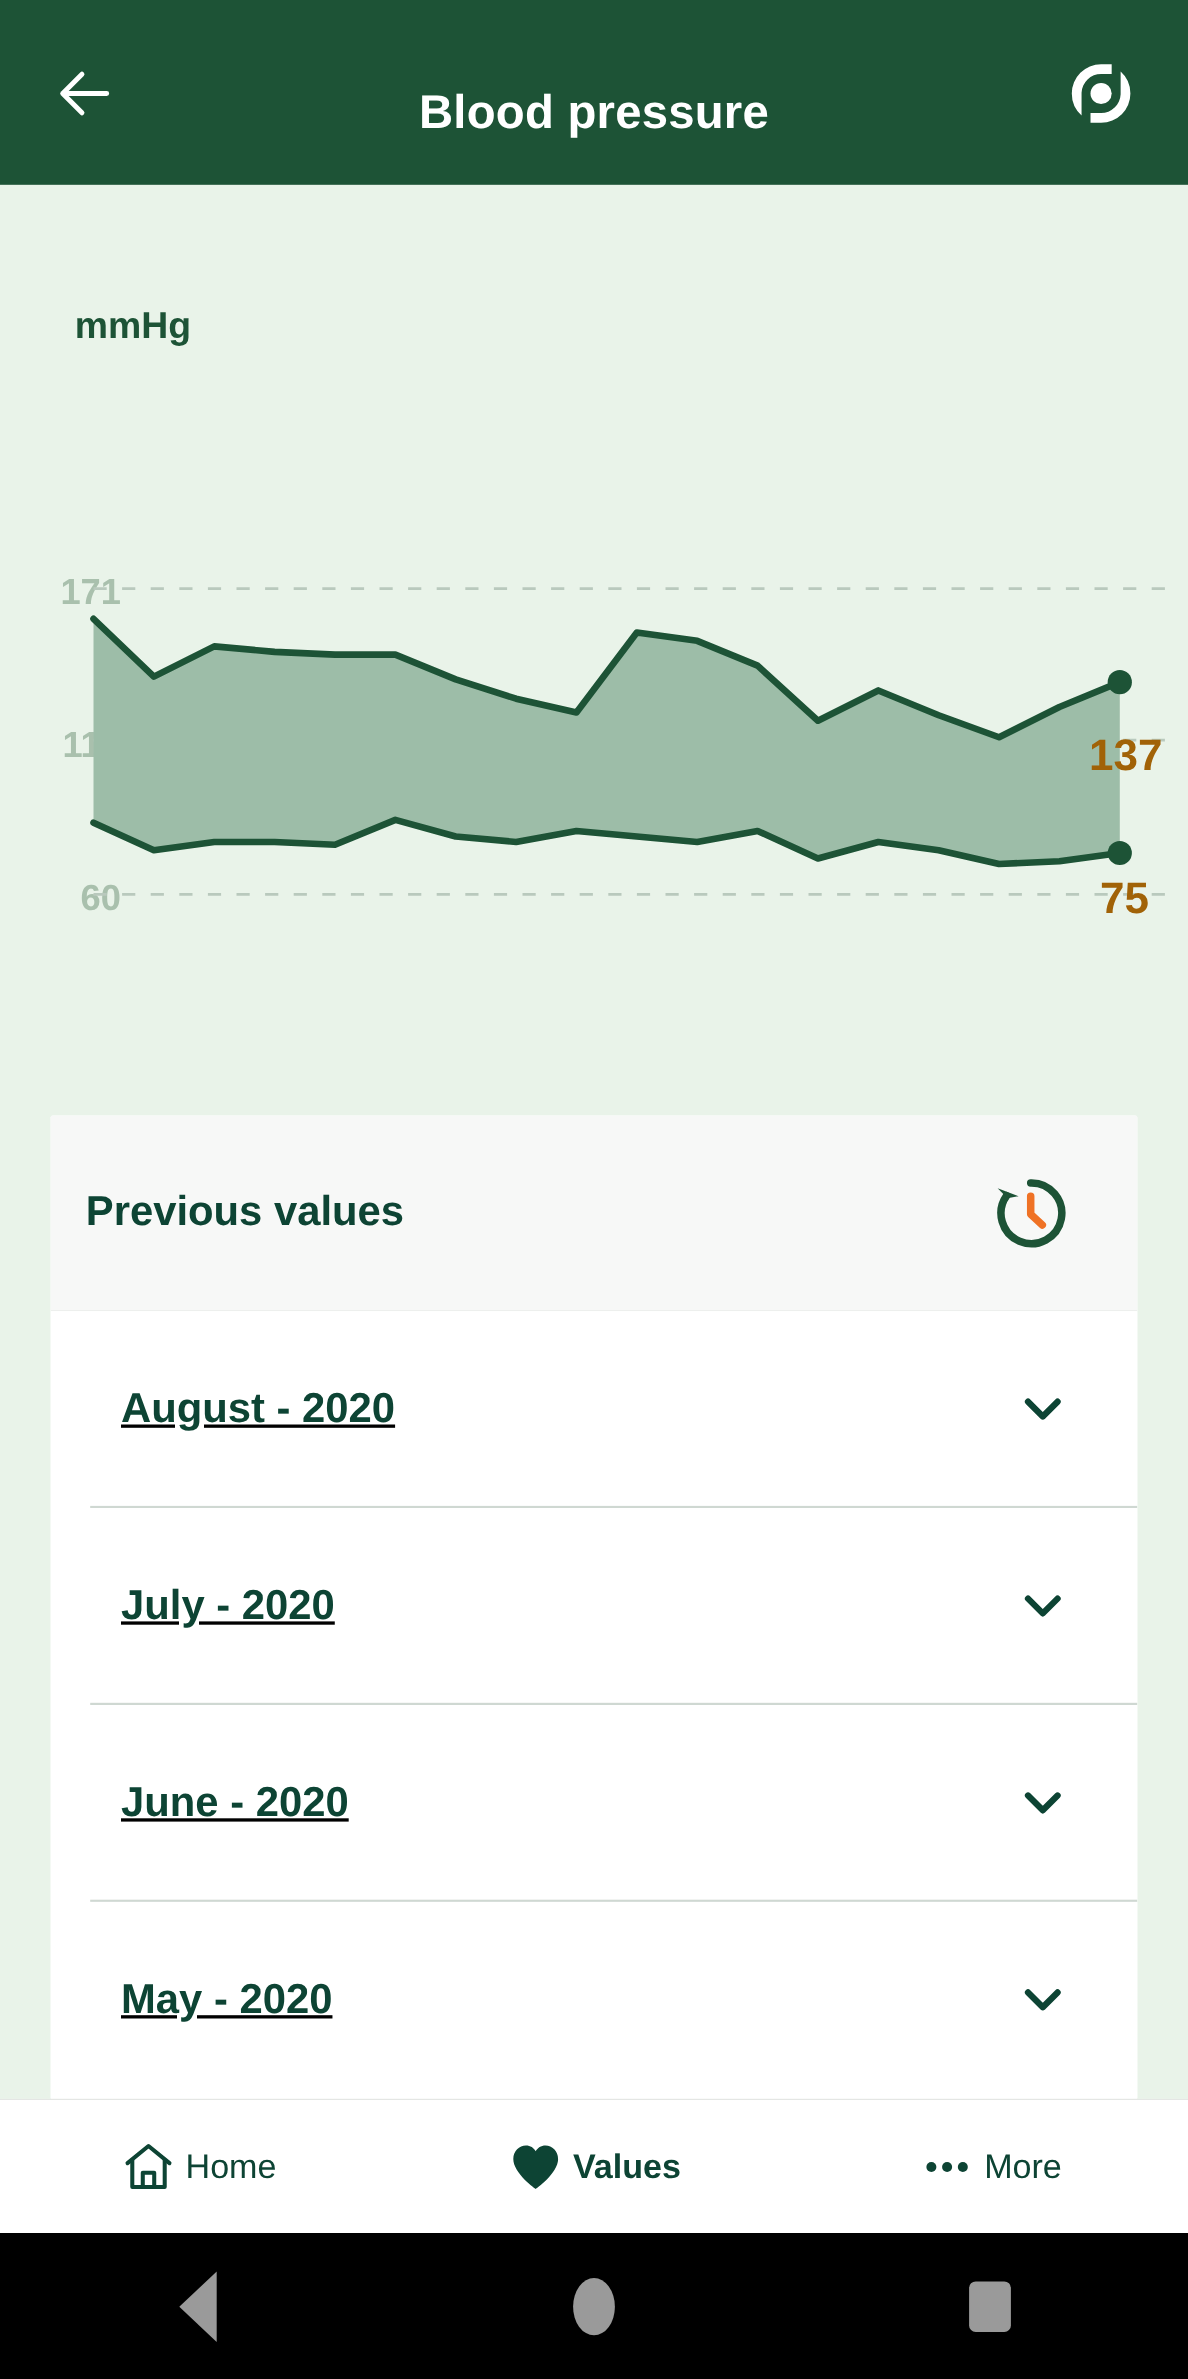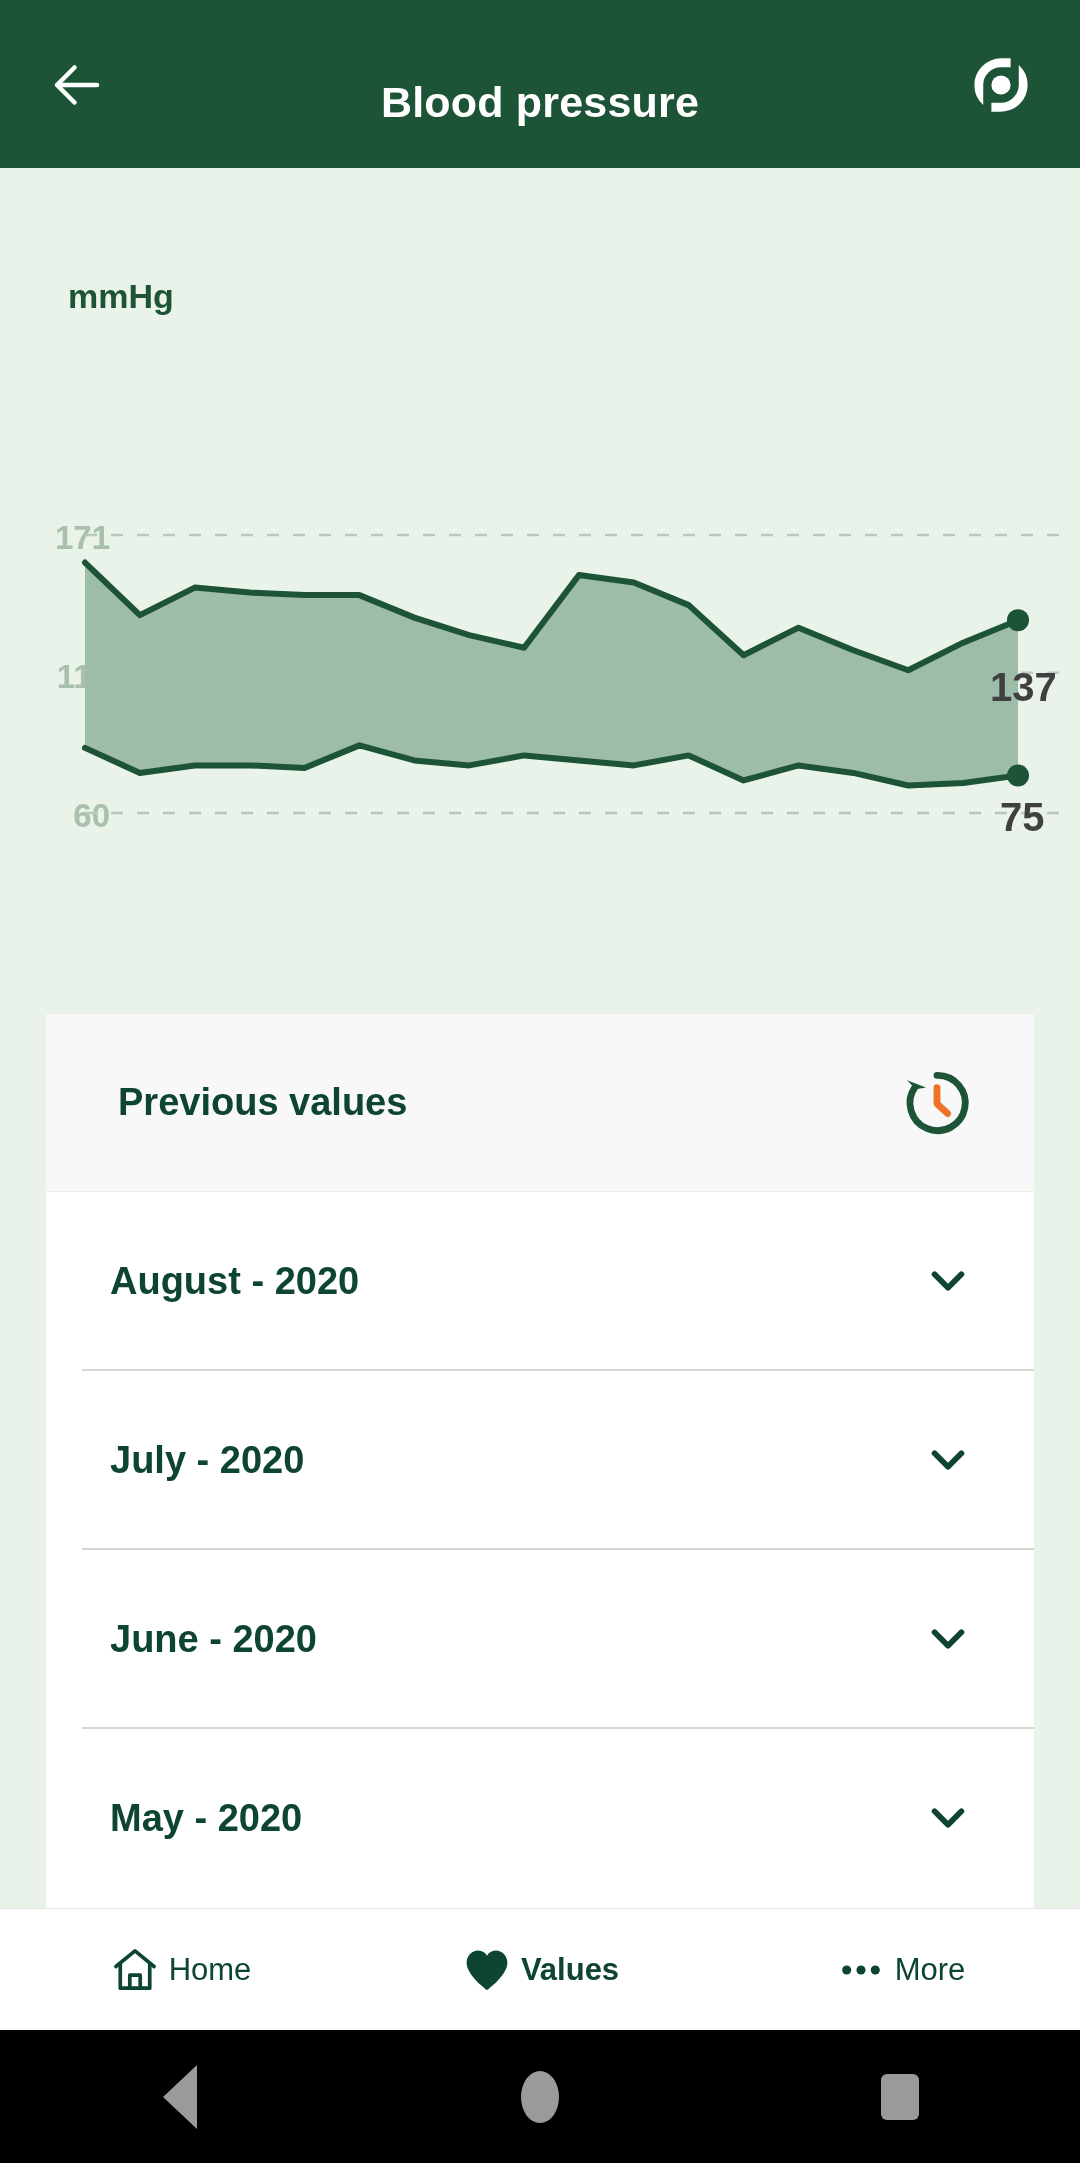--- a/index.html
+++ b/index.html
@@ -58,50 +58,51 @@
   }
   .chart-box { position:absolute; left:0; top:0; width:1080px; height:420px; }
   .axis-label {
     position:absolute; color:#a9c0ad; font-size:33px; font-weight:700;
     text-align:right; width:70px;
   }
   .lbl-171 { left:40px; top:24px; }
   .lbl-116 { left:40px; top:163px; }
   .lbl-60  { left:40px; top:302px; }
   .pt-label {
-    position:absolute; color:#404040; font-size:40px; font-weight:800;text-align:right;
+    position:absolute; color:#a16207; font-size:40px; font-weight:800;text-align:right;
   }
   .pt-137 { left:990px; top:170px; }
   .pt-75  { left:1000px; top:300px; }
 
   
   .card {
     position:absolute; left:46px; top:1014px;
     width:988px; height:895px;
     background:#ffffff;
     border-radius:2px;
     overflow:hidden;
   }
   .card-header {
     position:relative; height:178px; background:#f7f8f7;
     display:flex; align-items:center;
     border-bottom:1px solid #eceeec;
   }
   .card-header-title {
-    margin-left:72px; color:#0d4434; font-size:38px; font-weight:700;
+    margin-left:32px; color:#0d4434; font-size:38px; font-weight:700;
   }
   .card-header-icon {
     position:absolute; right:58px; top:50px; width:78px; height:78px;
     cursor:pointer;
   }
   .row {
     position:relative; height:179px;
     background:#ffffff;
     display:flex; align-items:center;
     cursor:pointer;
+    text-decoration:underline;
   }
   .row-label {
     margin-left:64px; color:#0d4434; font-size:38px; font-weight:700;
   }
   .row-chevron {
     position:absolute; right:60px; top:66px; width:52px; height:46px;
   }
   .row-divider {
     position:absolute; left:36px; right:0px; bottom:0;
     height:2px; background:#cfd8d2;

